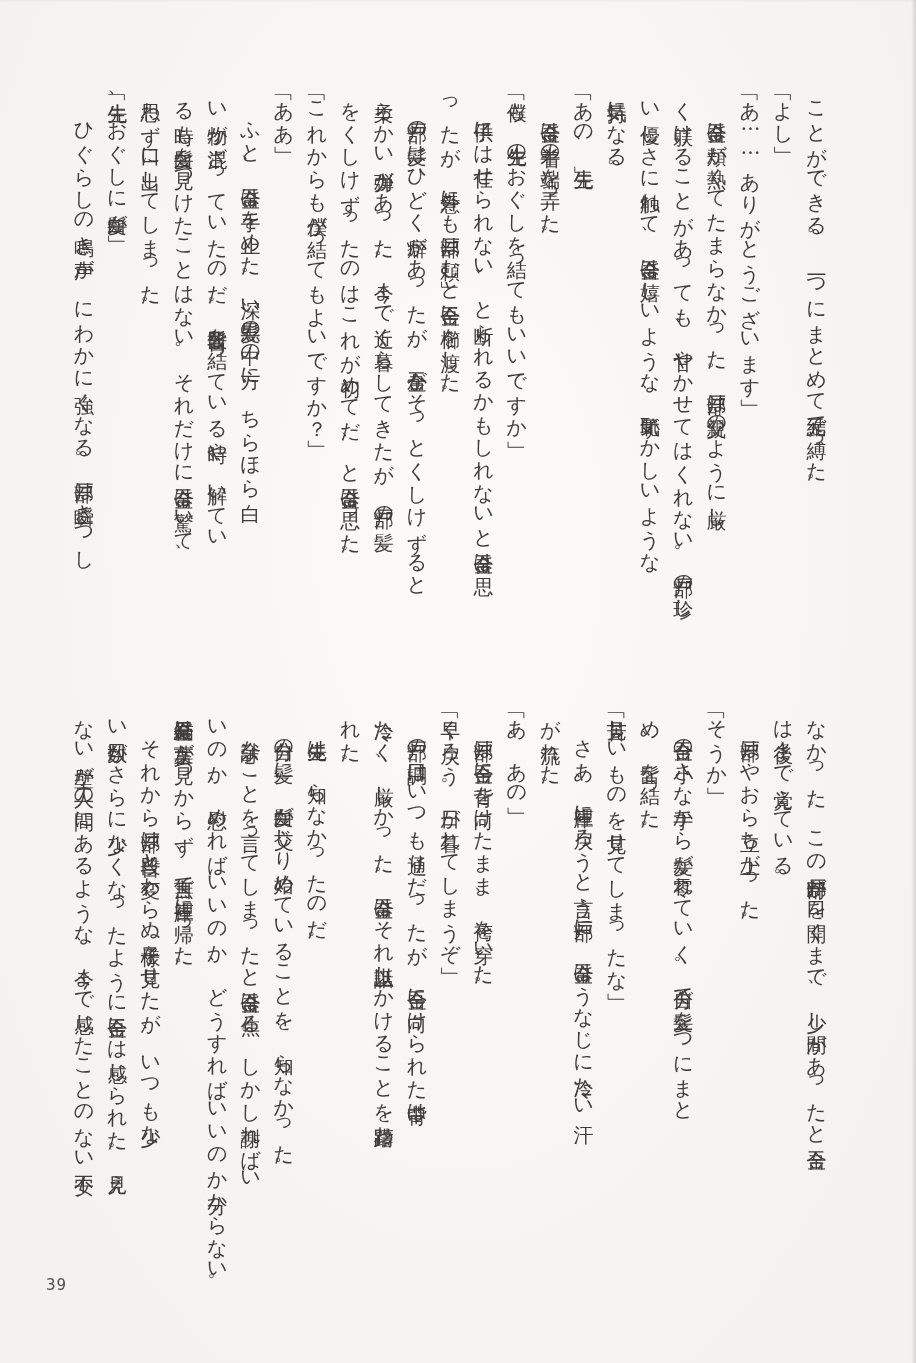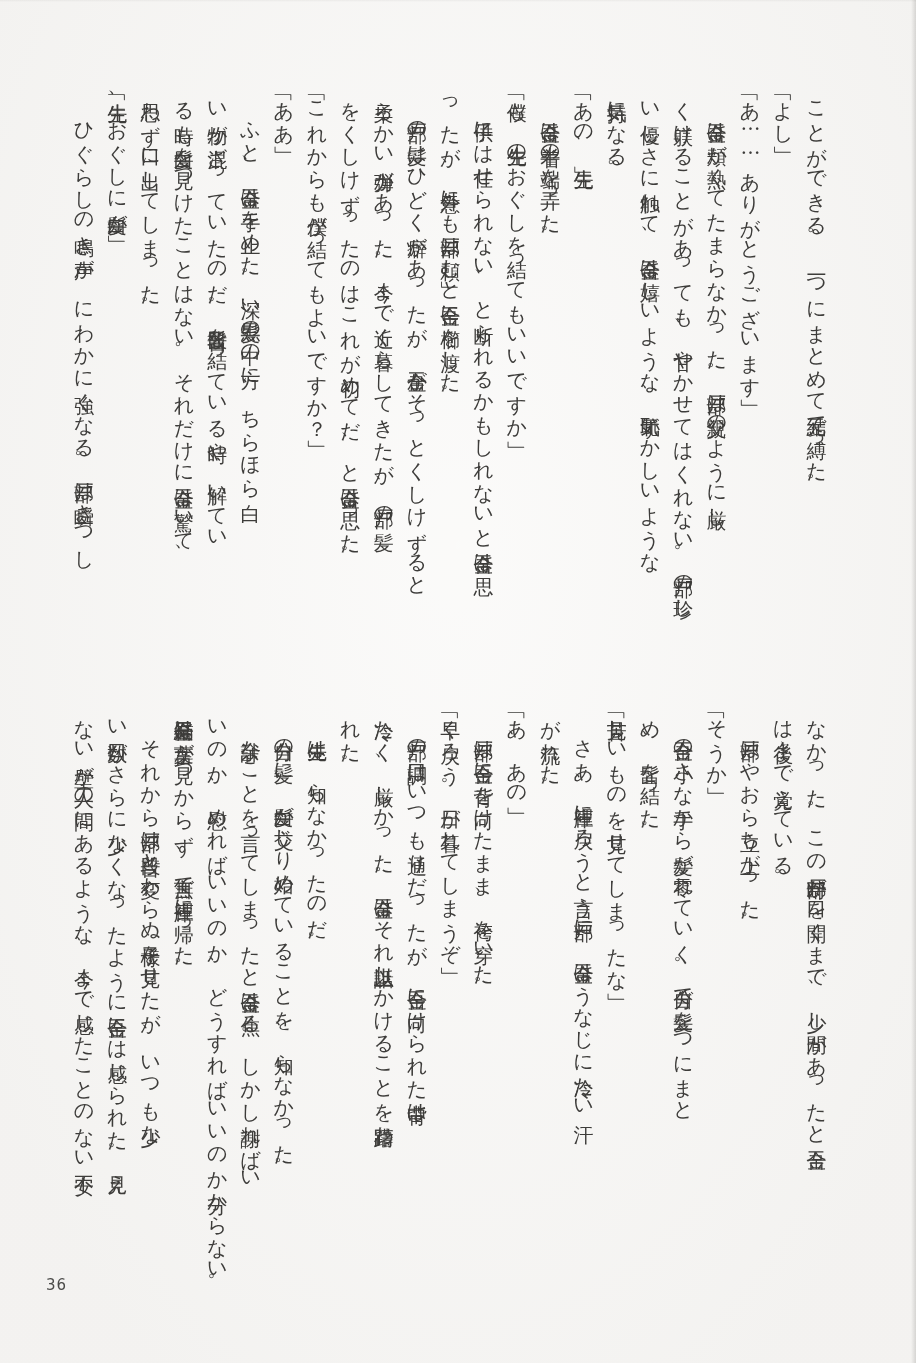--- a/index.html
+++ b/index.html
@@ -120,18 +120,18 @@
       <div class="col">　先生は、知らなかったのだ。</div>
       <div class="col">　自分の髪に、白髪が交じり始めていることを、知らなかった。</div>
       <div class="col">　余計なことを言ってしまったと金吾は焦る。しかし謝ればい</div>
       <div class="col">いのか、慰めればいいのか、どうすればいいのか分からない。</div>
       <div class="col">結局金吾は言葉が見つからず、無言で庫裡に帰った。</div>
       <div class="col">　それから戸部は普段と変わらぬ様子を見せたが、いつも少な</div>
       <div class="col">い口数がさらに少なくなったように金吾には感じられた。見え</div>
       <div class="col">ない壁が二人の間にあるような、今まで感じたことのない不安</div>
     </div>
 
-  <div class="page-number">36</div>
+  <div class="page-number">39</div>
 
   <div class="scan-edge-right"></div>
   <div class="scan-edge-top"></div>
 
 </div>
 
 </body></html>

